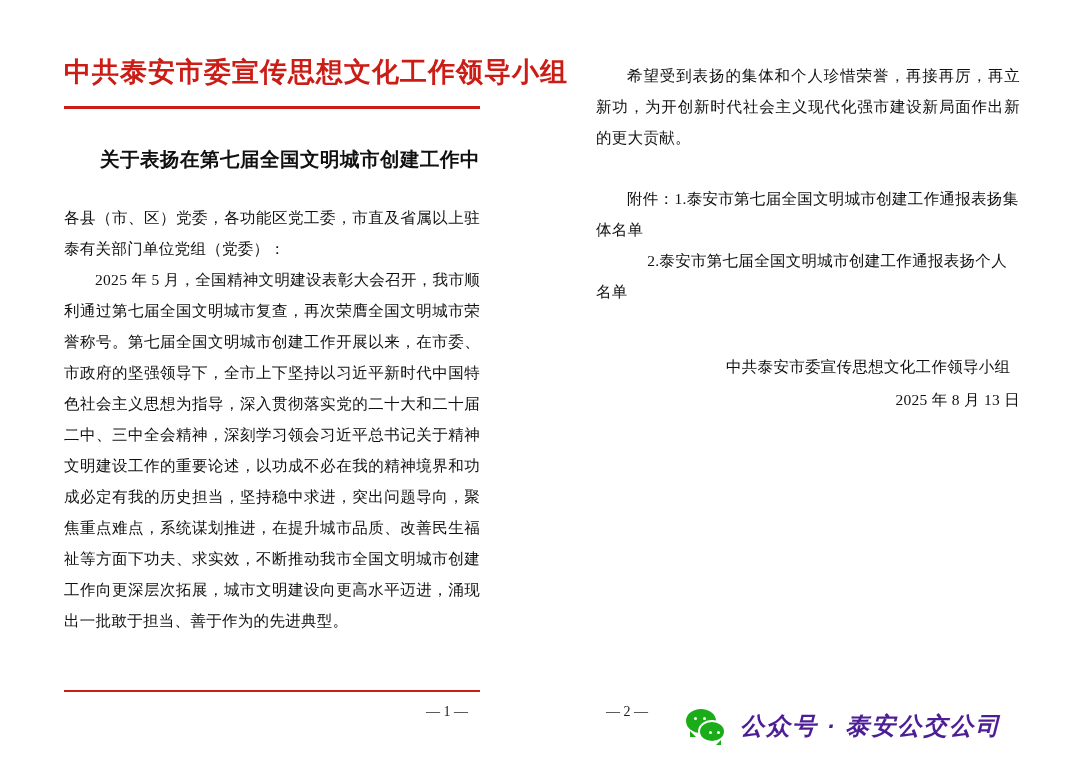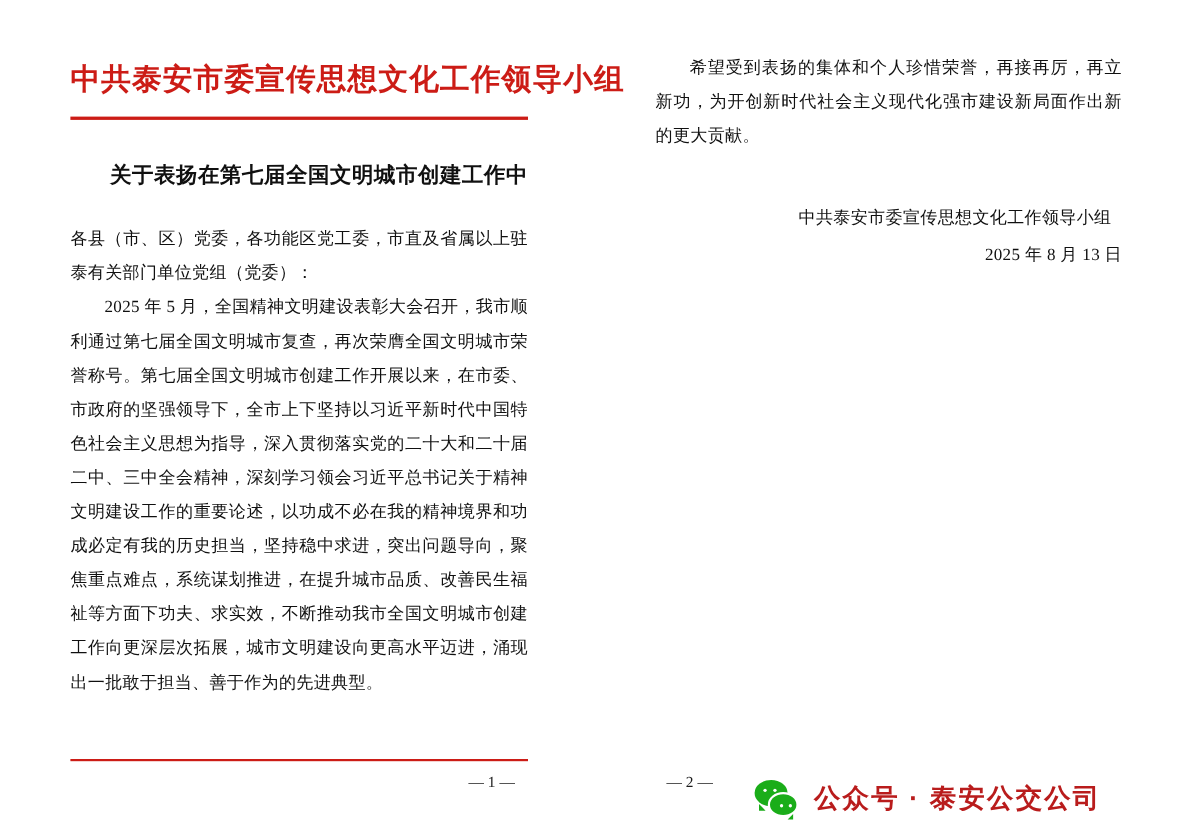--- a/index.html
+++ b/index.html
@@ -181,23 +181,24 @@
     background: #ffffff;
   }
   .wechat-icon .d1 { left: 8px;  top: 8px; }
   .wechat-icon .d2 { left: 17px; top: 8px; }
   .wechat-icon .d3 { right: 14px; bottom: 9px; }
   .wechat-icon .d4 { right: 6px;  bottom: 9px; }
   .wechat-text {
     font-size: 24px;
     font-weight: bold;
     letter-spacing: 2px;
-    color: #b91c1c;
+    color: #4c1d95;
     white-space: nowrap;
     font-family: "Liberation Sans", "DejaVu Sans", sans-serif;
+    font-style: italic;
   }
 </style>
 </head>
 <body>
 
 <div class="page">
 
   <div class="col col-left">
 
     <div class="masthead">中共泰安市委宣传思想文化工作领导小组</div>
@@ -211,24 +212,28 @@
       <p>各县（市、区）党委，各功能区党工委，市直及省属以上驻泰有关部门单位党组（党委）：</p>
       <p class="indent">2025 年 5 月，全国精神文明建设表彰大会召开，我市顺利通过第七届全国文明城市复查，再次荣膺全国文明城市荣誉称号。第七届全国文明城市创建工作开展以来，在市委、市政府的坚强领导下，全市上下坚持以习近平新时代中国特色社会主义思想为指导，深入贯彻落实党的二十大和二十届二中、三中全会精神，深刻学习领会习近平总书记关于精神文明建设工作的重要论述，以功成不必在我的精神境界和功成必定有我的历史担当，坚持稳中求进，突出问题导向，聚焦重点难点，系统谋划推进，在提升城市品质、改善民生福祉等方面下功夫、求实效，不断推动我市全国文明城市创建工作向更深层次拓展，城市文明建设向更高水平迈进，涌现出一批敢于担当、善于作为的先进典型。</p>
     </div>
 
     <div class="bottom-rule"></div>
     <div class="page-num left">— 1 —</div>
   </div>
 
   <div class="col col-right">
 
-    <div class="body-text" style="margin-top:12px;">
+    <div class="body-text" style="margin-top:26px;">
       <p class="indent">希望受到表扬的集体和个人珍惜荣誉，再接再厉，再立新功，为开创新时代社会主义现代化强市建设新局面作出新的更大贡献。</p>
     </div>
 
+    <div class="attach-block">
+      <span class="attach-row"><span>附件：</span><span>1.泰安市第七届全国文明城市创建工作通报表扬集体名单</span></span>
+      <span class="attach-cont"><span>2.泰安市第七届全国文明城市创建工作通报表扬个人名单</span></span>
+    </div>
 
     <div class="signature">
       <div>中共泰安市委宣传思想文化工作领导小组</div>
       <div class="sig-date">2025 年 8 月 13 日</div>
     </div>
 
     <div class="page-num right">— 2 —</div>
 
     <div class="wechat-bar">
       <span class="wechat-icon">

